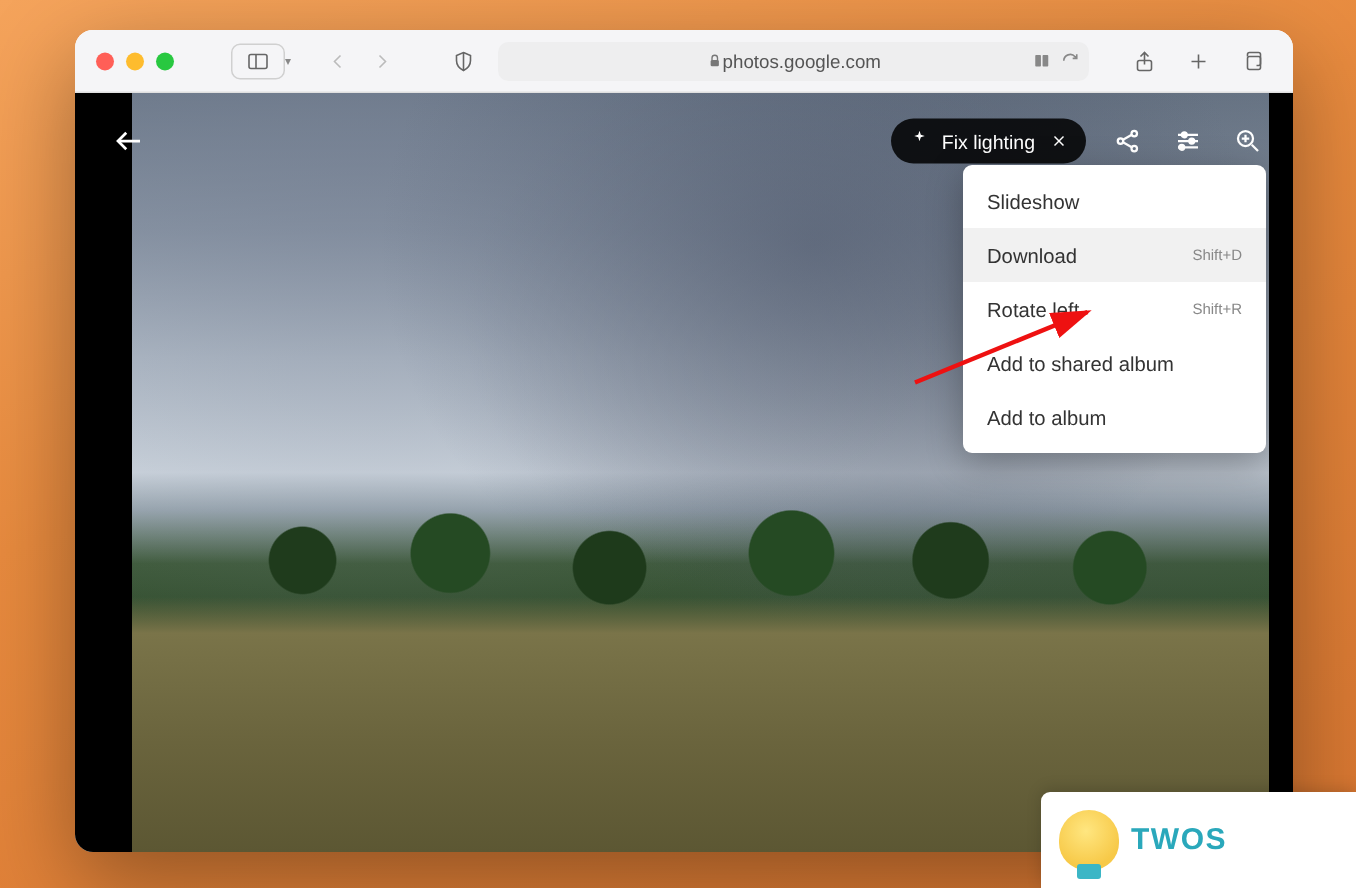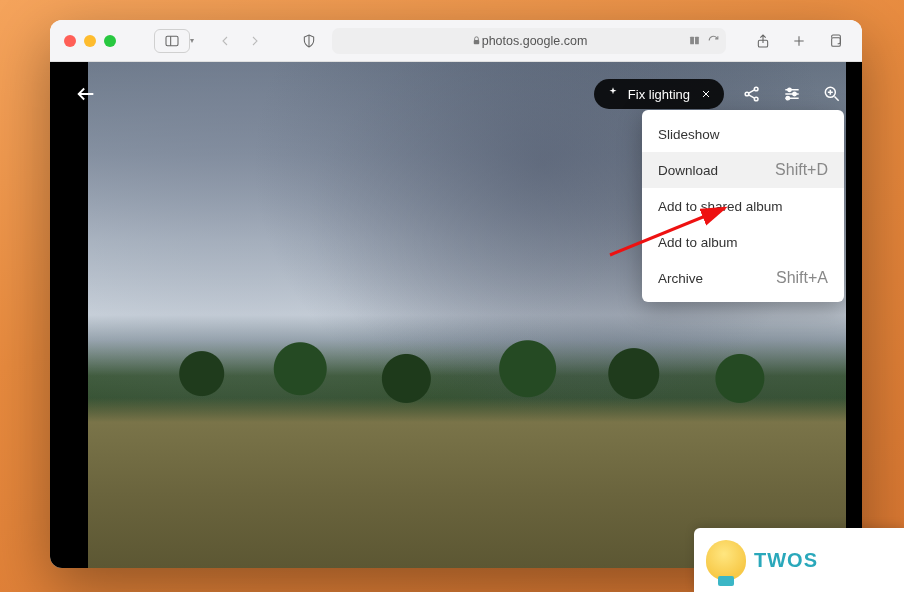--- a/index.html
+++ b/index.html
@@ -147,21 +147,21 @@
   }
   .dd-item {
     height: 36px;
     display: flex;
     align-items: center;
     justify-content: space-between;
     padding: 0 16px;
     cursor: pointer;
   }
   .dd-item.highlight { background: #f1f1f1; gap: 32px; }
-  .dd-shortcut { color: #888; font-size: 16px; }
+  .dd-shortcut { color: #888; font-size: 10px; }
 
   .arrow-annot {
     position: absolute;
     top: 138px;
     left: 555px;
     width: 130px;
     height: 60px;
     z-index: 20;
     pointer-events: none;
   }
@@ -337,30 +337,30 @@
     <div class="dropdown">
       <div class="dd-item">
         <span>Slideshow</span>
         <span class="dd-shortcut"></span>
       </div>
       <div class="dd-item highlight">
         <span>Download</span>
         <span class="dd-shortcut">Shift+D</span>
       </div>
       <div class="dd-item">
+        <span>Rotate left</span>
+        <span class="dd-shortcut">Shift+R</span>
+      </div>
+      <div class="dd-item">
         <span>Add to shared album</span>
         <span class="dd-shortcut"></span>
       </div>
       <div class="dd-item">
         <span>Add to album</span>
         <span class="dd-shortcut"></span>
-      </div>
-      <div class="dd-item">
-        <span>Archive</span>
-        <span class="dd-shortcut">Shift+A</span>
       </div>
     </div>
 
     <div class="arrow-annot">
       <svg viewBox="0 0 130 60">
         <defs>
             <marker id="ah" markerWidth="10" markerHeight="10" refX="8" refY="3" orient="auto">
               <path d="M0,0 L9,3 L0,6 z" fill="#e11"></path>
             </marker>
           </defs>

